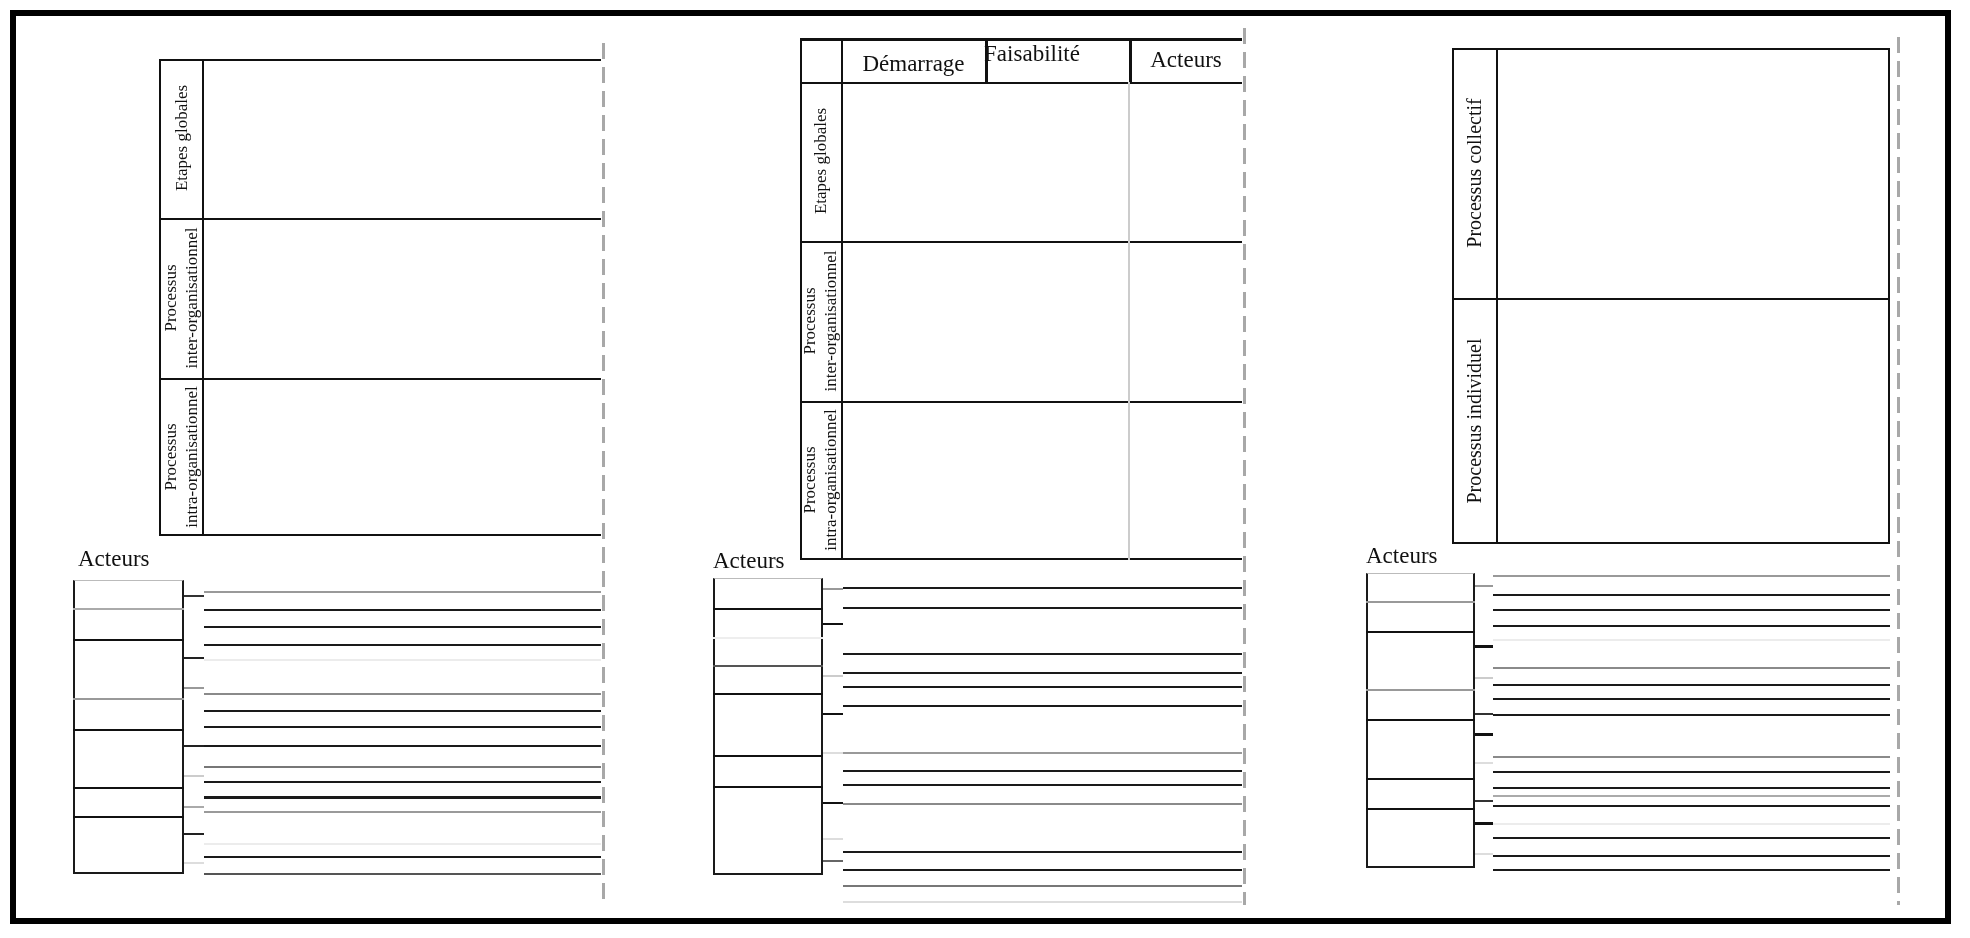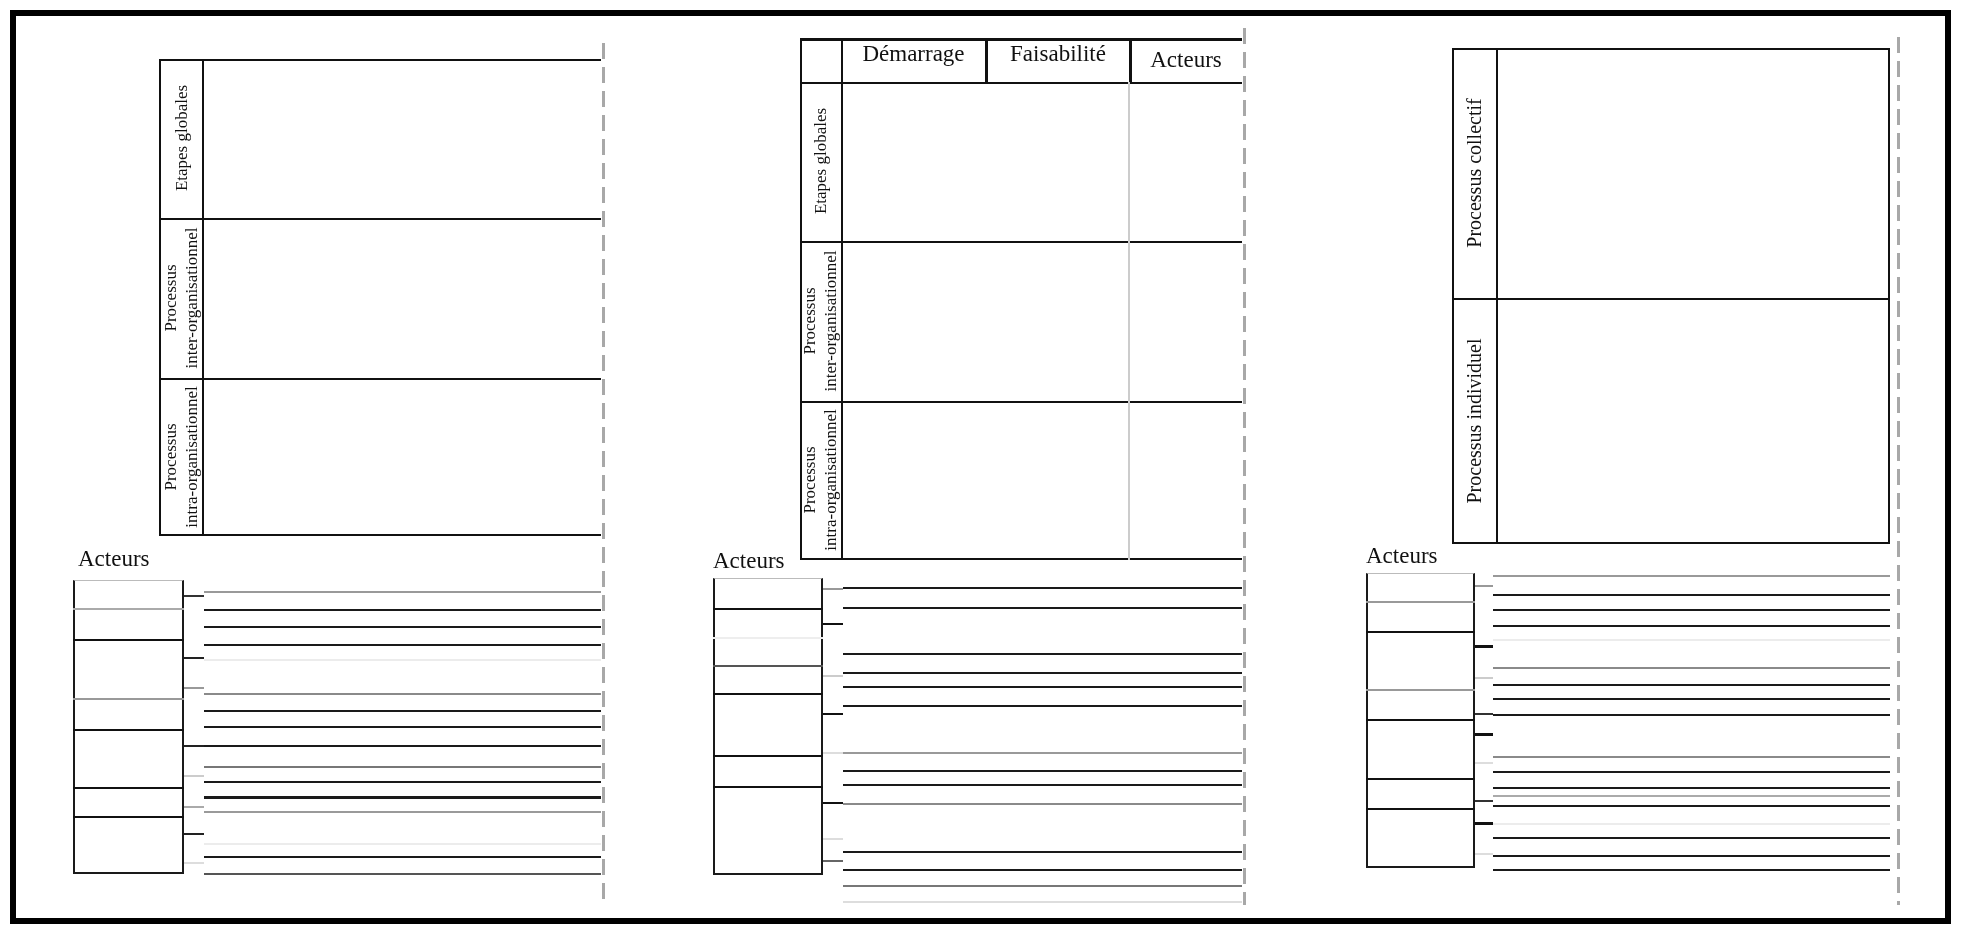--- a/index.html
+++ b/index.html
@@ -74,23 +74,23 @@
         <div class="abs" style="left: 204px; top: 843px; width: 397px; height: 2px; background: rgb(236, 236, 236);"></div>
         <div class="abs" style="left: 204px; top: 856px; width: 397px; height: 2px; background: rgb(26, 26, 26);"></div>
         <div class="abs" style="left: 204px; top: 873px; width: 397px; height: 2px; background: rgb(85, 85, 85);"></div>
       </div>
       <div class="abs" style="left: 0px; top: 0px;">
         <div class="abs" style="left: 800px; top: 38px; width: 442px; height: 522px; border-left: 2px solid rgb(17, 17, 17); border-top: 3px solid rgb(17, 17, 17); border-bottom: 2px solid rgb(17, 17, 17); border-right: none;"></div>
         <div class="abs" style="left: 841px; top: 38px; width: 2px; height: 522px; background: rgb(17, 17, 17);"></div>
         <div class="abs" style="left: 800px; top: 241px; width: 442px; height: 2px; background: rgb(17, 17, 17);"></div>
         <div class="abs" style="left: 800px; top: 401px; width: 442px; height: 2px; background: rgb(17, 17, 17);"></div>
         <div class="abs" style="left: 800px; top: 82px; width: 442px; height: 2px; background: rgb(17, 17, 17);"></div>
-        <div class="abs hcell" style="left: 841px; top: 36px; width: 145px; height: 36px;">Démarrage</div>
+        <div class="abs hcell" style="left: 841px; top: 46px; width: 145px; height: 36px;">Démarrage</div>
         <div class="abs" style="left: 985px; top: 38px; width: 3px; height: 44px; background: rgb(17, 17, 17);"></div>
-        <div class="abs hcell" style="left: 986px; top: 38px; width: 144px; height: 32px;">Faisabilité</div>
+        <div class="abs hcell" style="left: 960px; top: 38px; width: 144px; height: 32px;">Faisabilité</div>
         <div class="abs" style="left: 1129px; top: 38px; width: 3px; height: 44px; background: rgb(17, 17, 17);"></div>
         <div class="abs hcell" style="left: 1130px; top: 38px; width: 112px; height: 44px;">Acteurs</div>
         <div class="abs" style="left: 1128px; top: 82px; width: 1.5px; height: 478px; background: rgb(204, 204, 204);"></div>
         <div class="rot-label" style="left: 820px; top: 161px; font-size: 17px; line-height: 21px;">
           <div class="rot-line">Etapes globales</div>
         </div>
         <div class="rot-label" style="left: 820px; top: 321px; font-size: 17px; line-height: 21px;">
           <div class="rot-line">Processus</div>
           <div class="rot-line">inter-organisationnel</div>
         </div>

